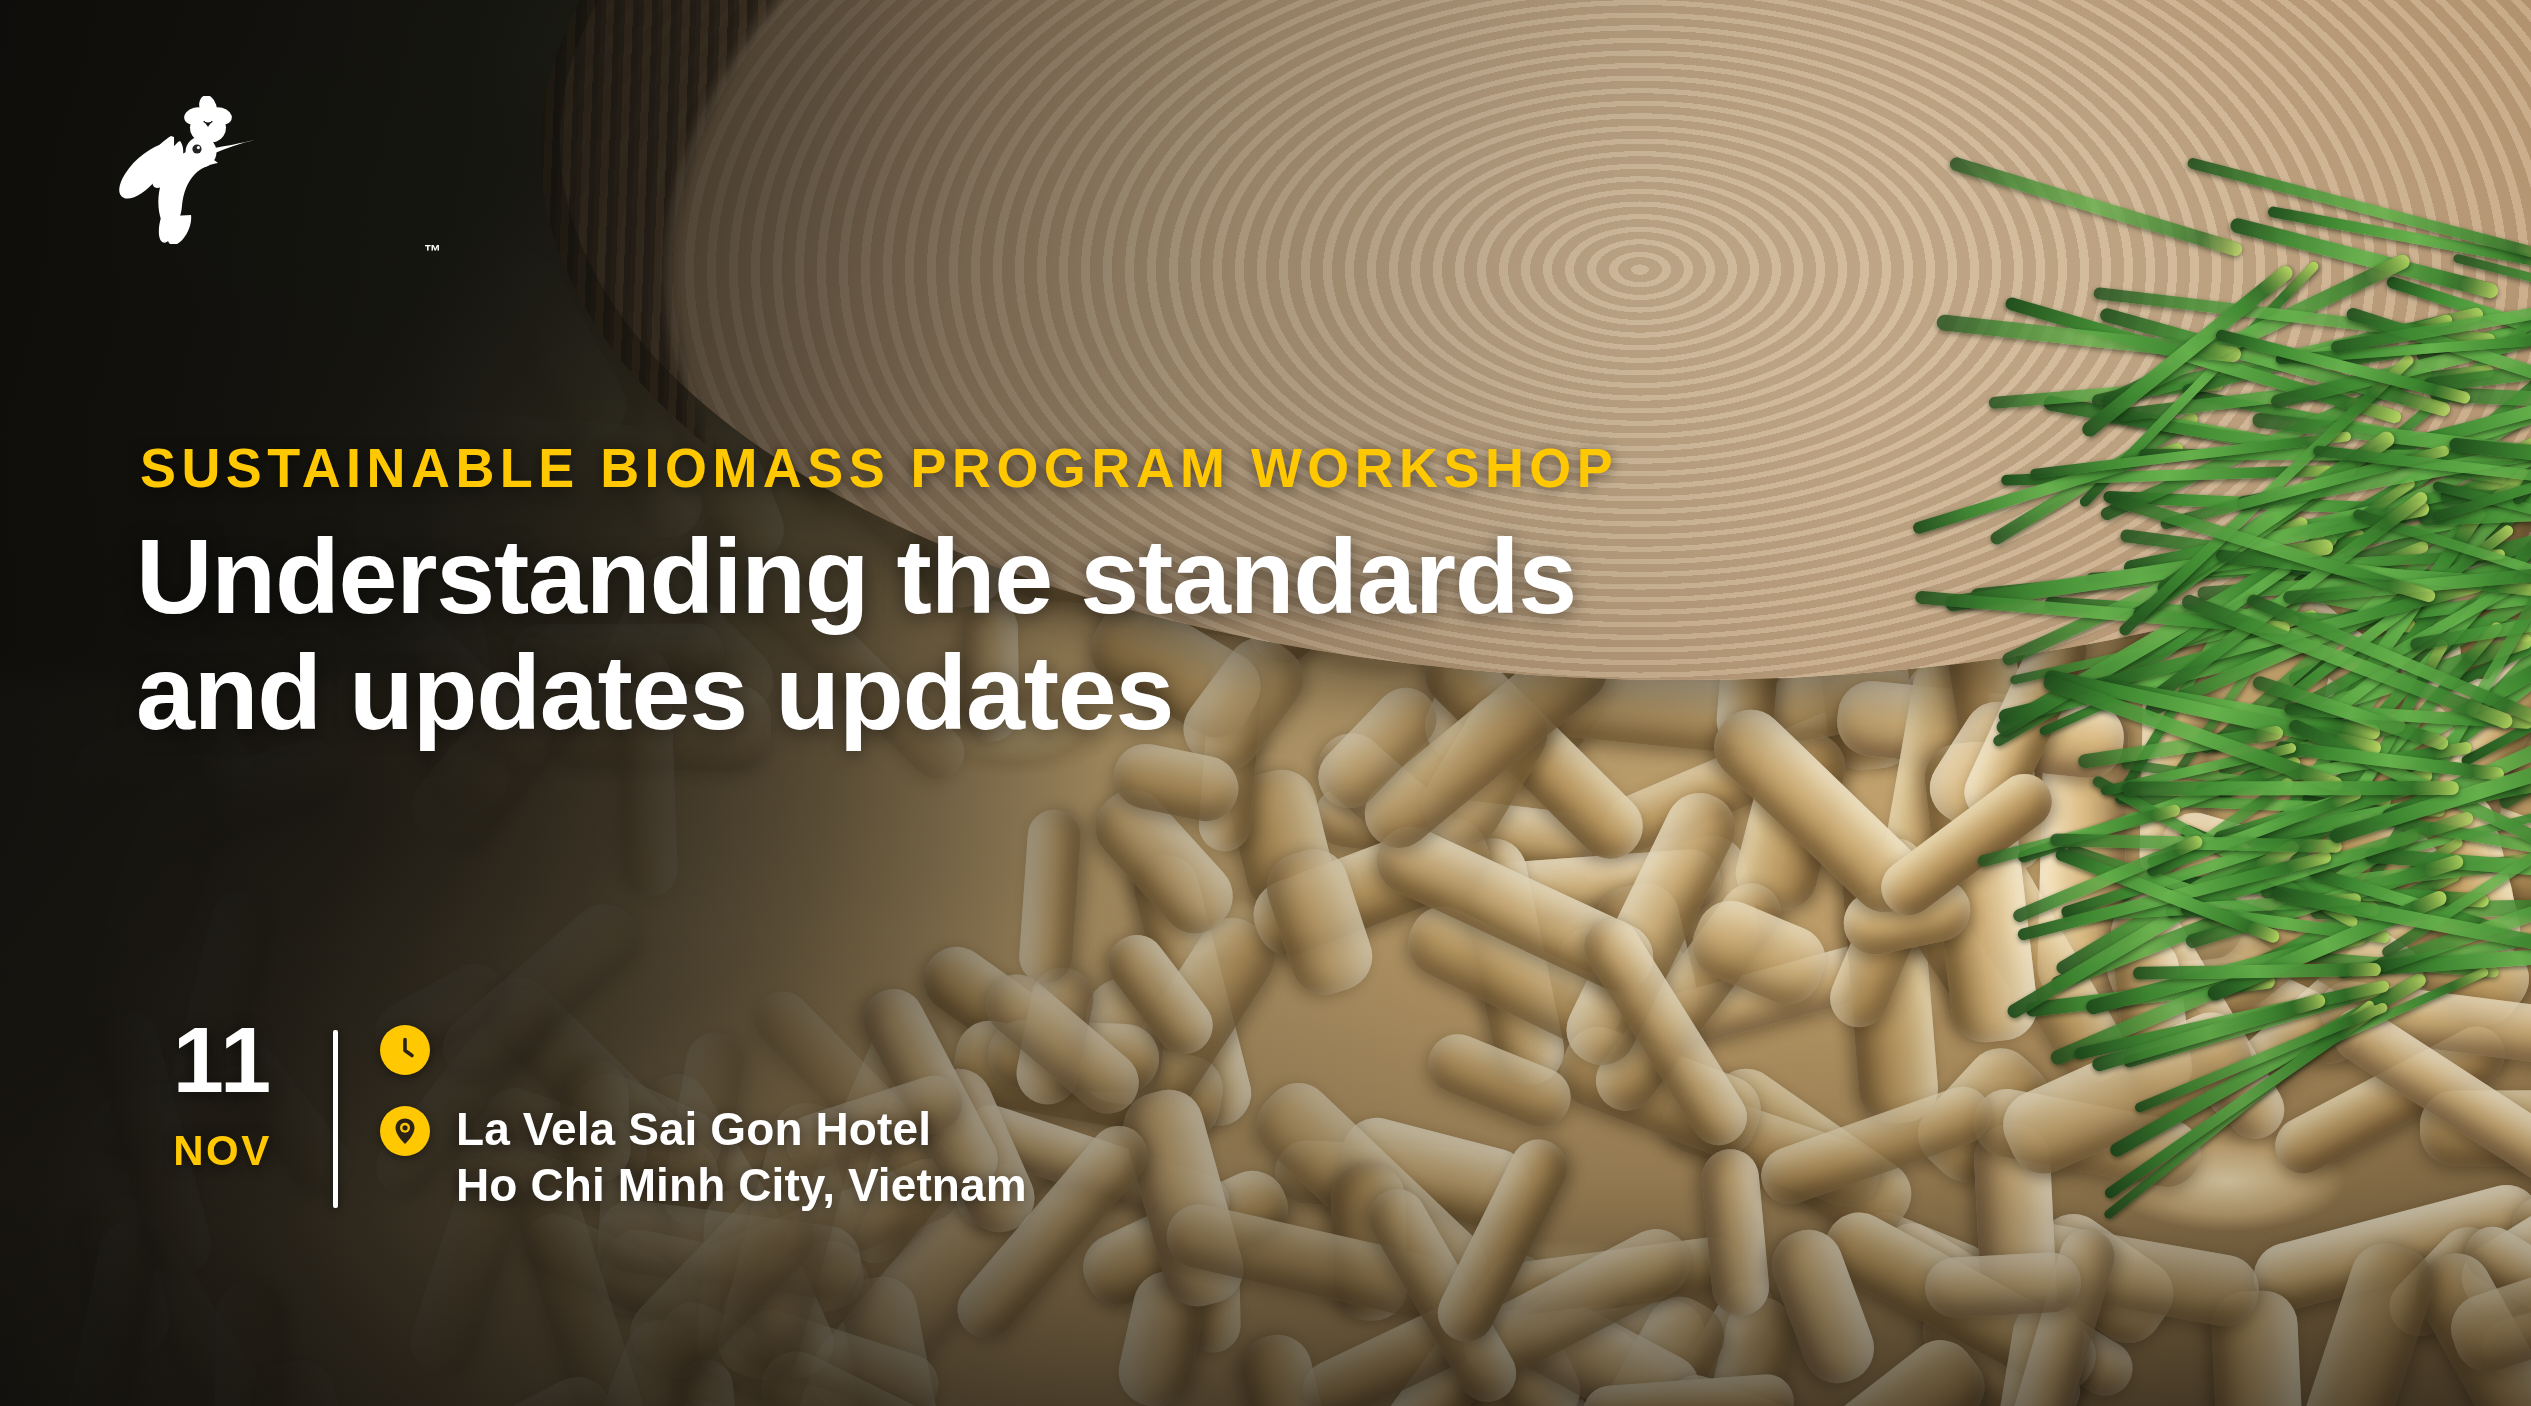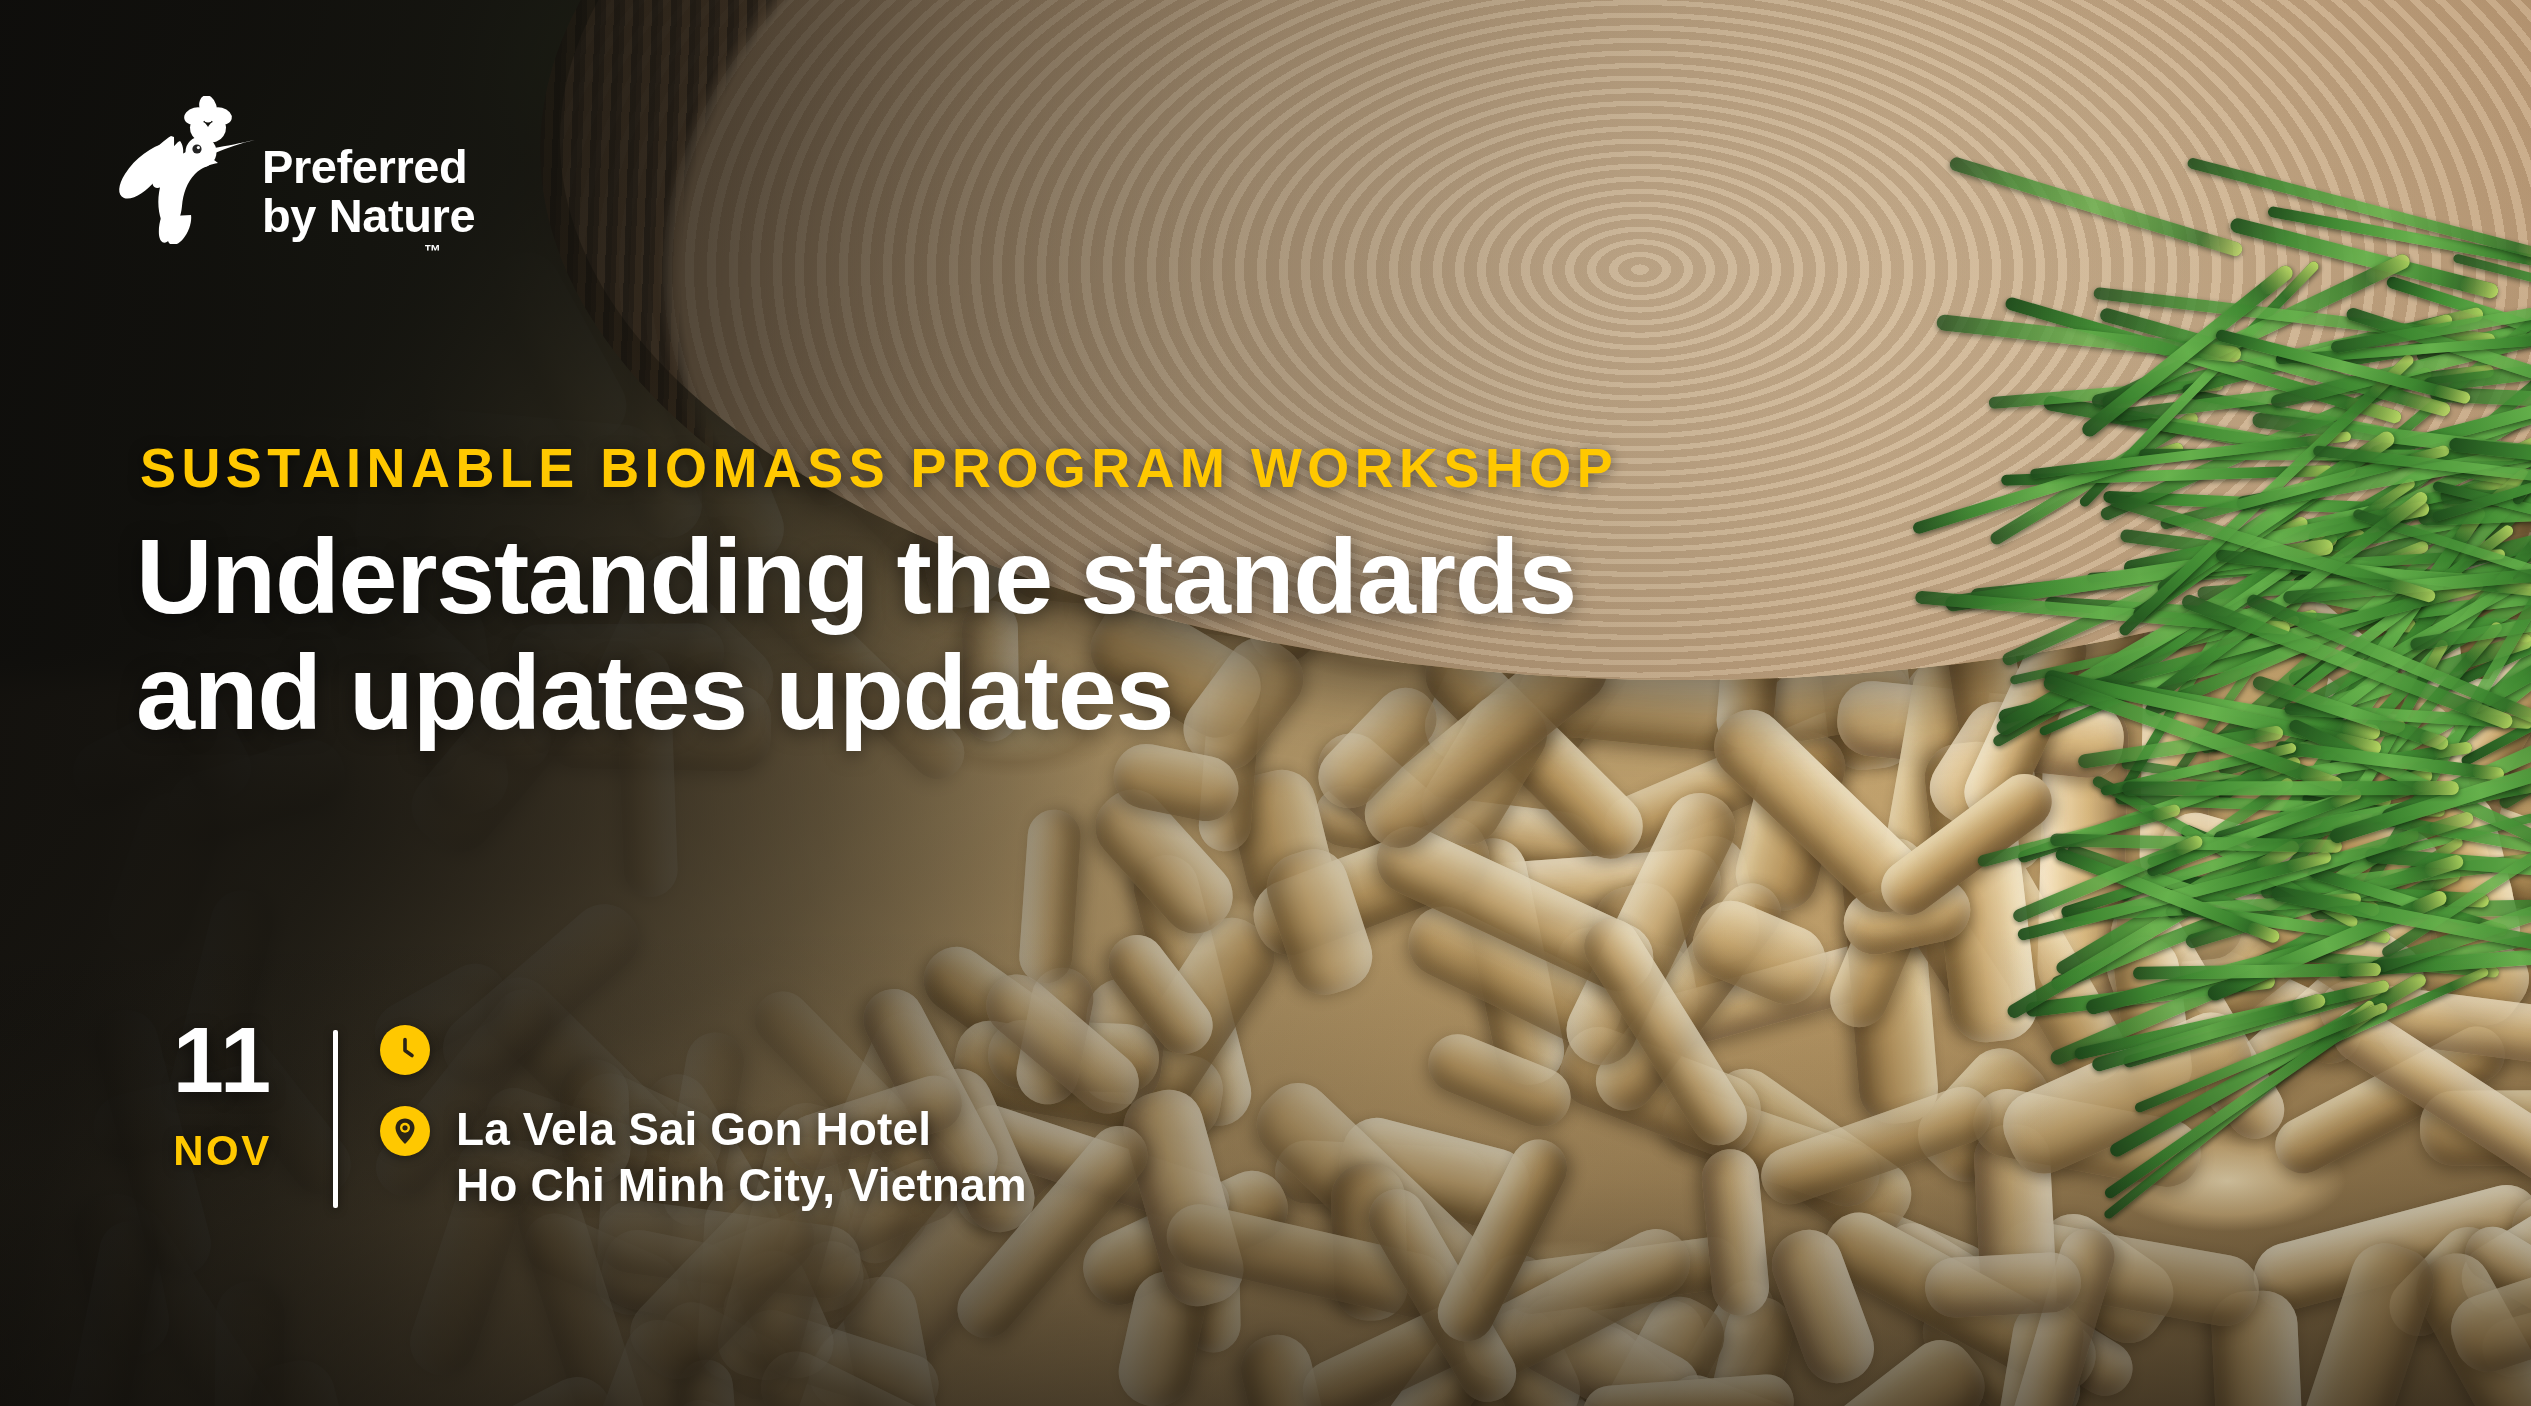--- a/index.html
+++ b/index.html
@@ -743,22 +743,20 @@
             <path d="M106 52 C118 50 133 47 147 44 C133 47 119 52 107 57 Z"></path>
 
             <path d="M60 108 C54 116 50 128 51 139 C52 147 57 149 61 144 C66 138 68 126 67 116 C66 110 63 107 60 108 Z"></path>
 
             <path d="M64 120 C60 128 58 138 60 145 C62 151 69 150 75 143 C81 136 84 126 83 119 Z"></path>
 
             <path d="M76 86 C70 92 66 100 65 108 C68 101 72 93 78 88 Z"></path>
           </g>
         </svg>
       </span>
-      <span class="logo-words">Preferred
-by Nature</span>
       <span class="logo-tm" style="position:absolute; left:316px; top:146px; color:#fff;">™</span>
     </div>
 
     <div class="eyebrow">SUSTAINABLE BIOMASS PROGRAM WORKSHOP</div>
 
     <div class="headline">Understanding the standards
 and updates updates</div>
 
 
     <div class="details">

